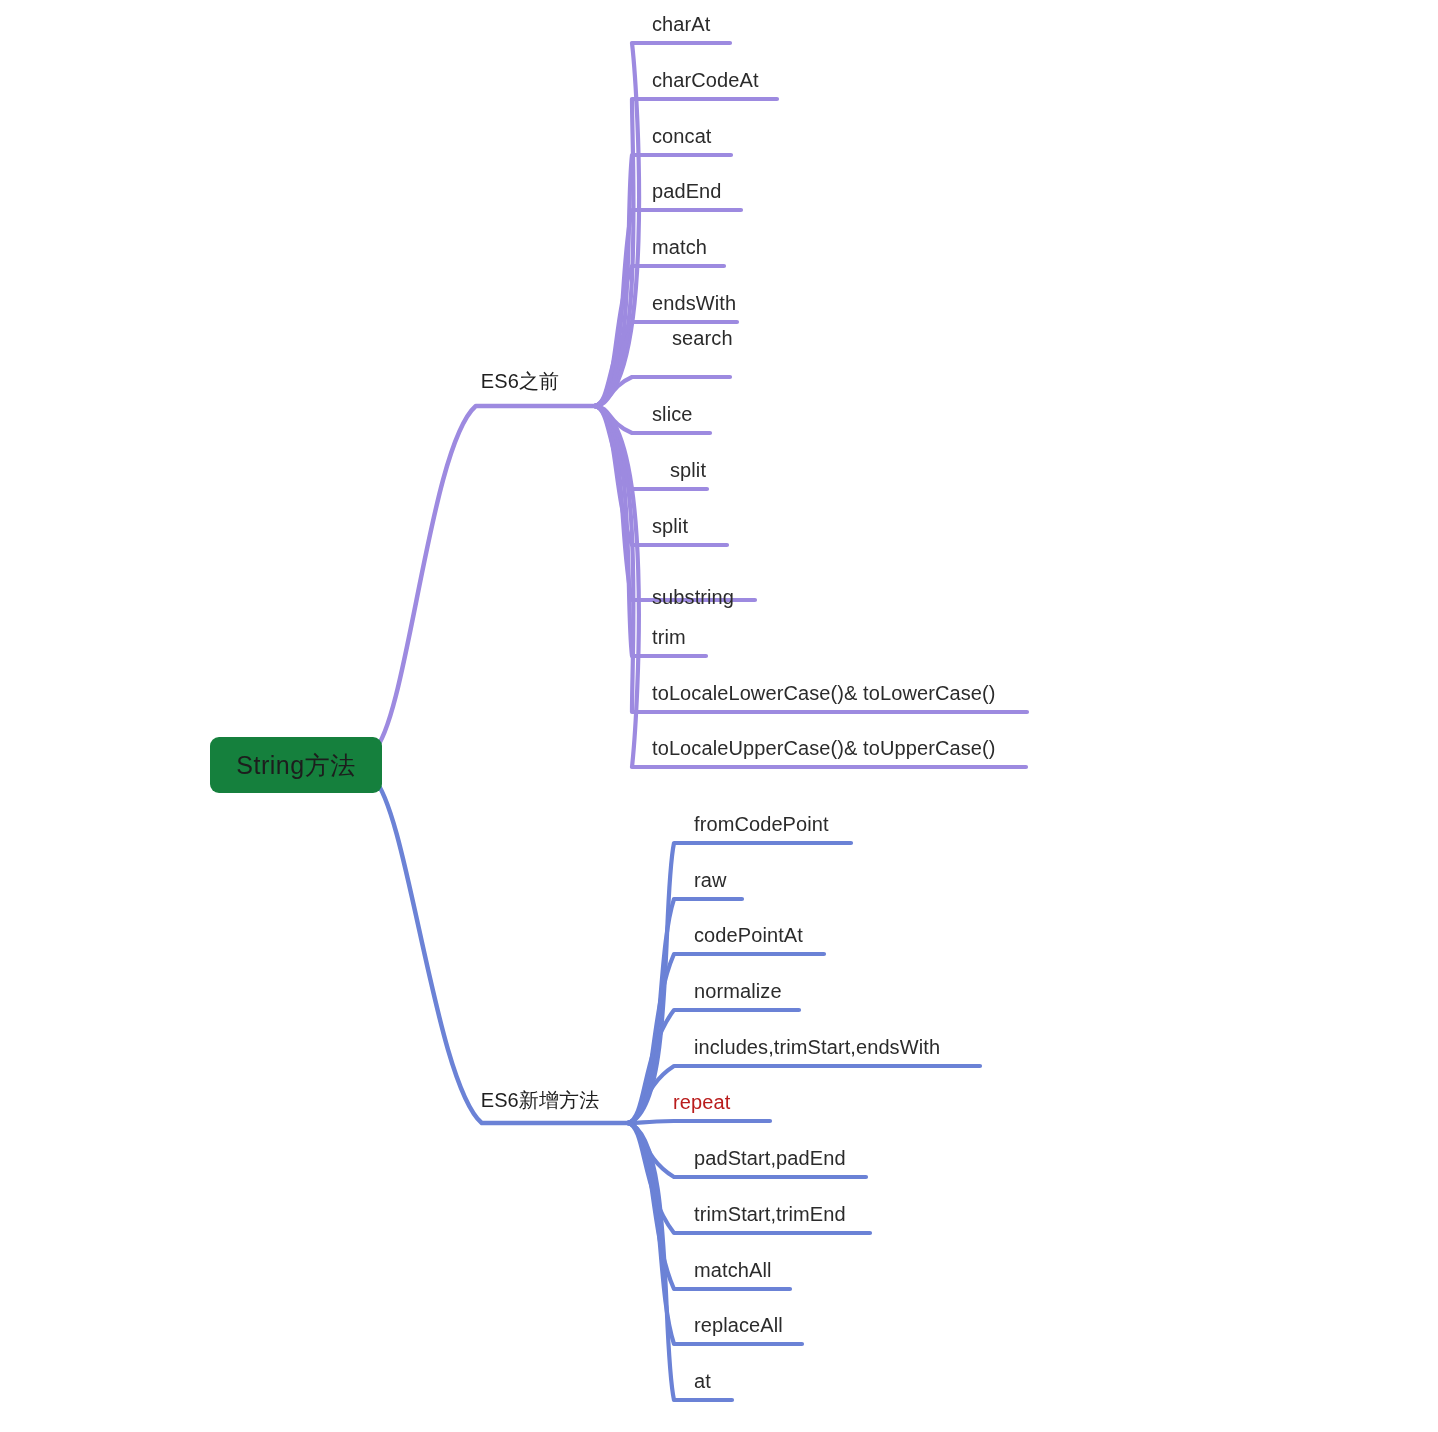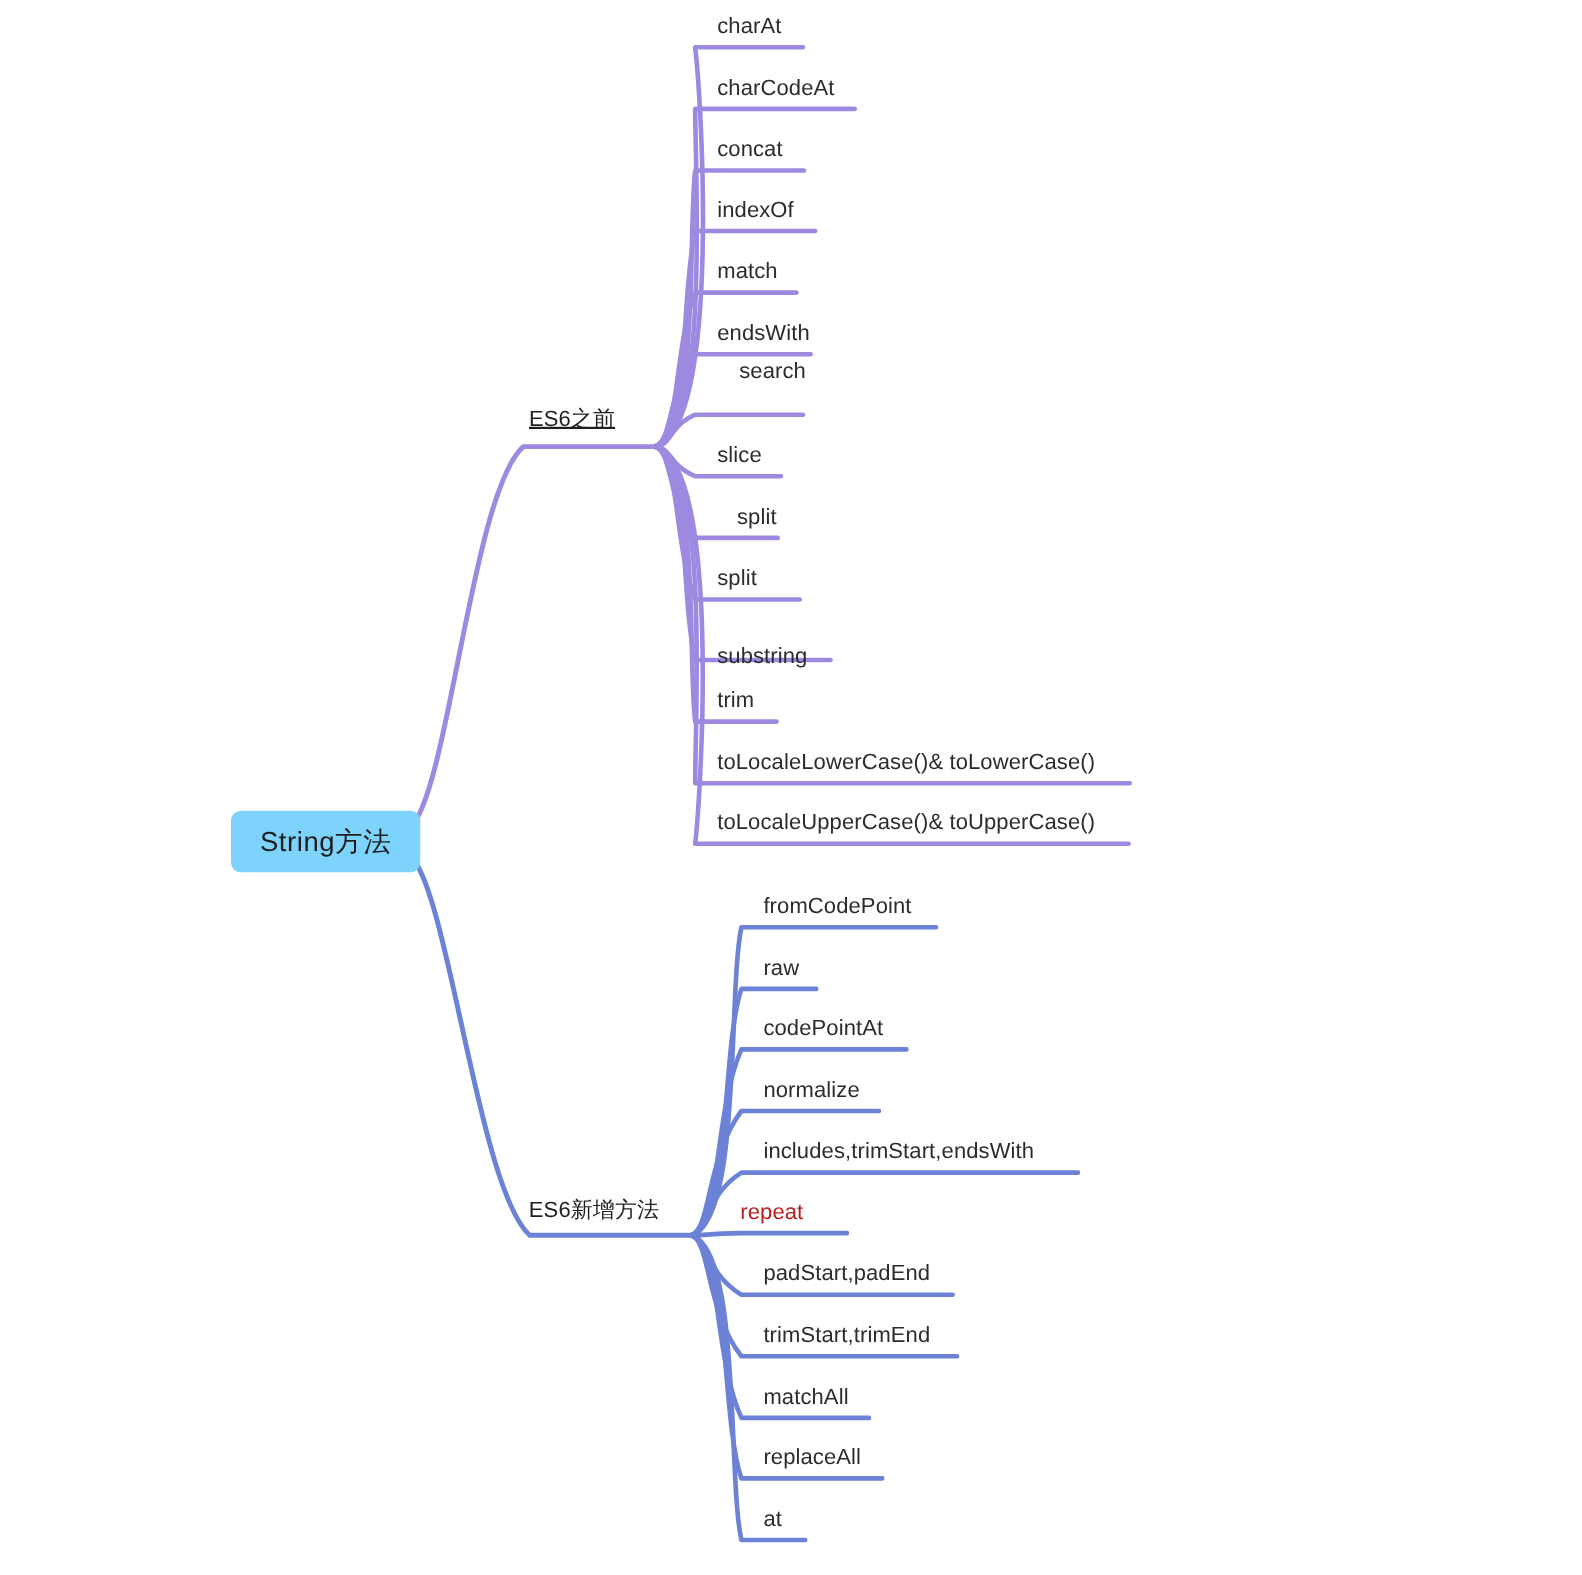--- a/index.html
+++ b/index.html
@@ -144,28 +144,28 @@
                C 655.39 1129.64, 647.92 1231, 674 1289
                L 790 1289" fill="none" stroke="#6b82d6" stroke-width="4.2" stroke-linecap="round" stroke-linejoin="round"></path>
       <path d="M 628 1123
                C 664.465 1131.84, 654.52 1286, 674 1344
                L 802 1344" fill="none" stroke="#6b82d6" stroke-width="4.2" stroke-linecap="round" stroke-linejoin="round"></path>
       <path d="M 628 1123
                C 673.705 1134.08, 661.24 1342, 674 1400
                L 732 1400" fill="none" stroke="#6b82d6" stroke-width="4.2" stroke-linecap="round" stroke-linejoin="round"></path>
     </svg>
   <div id="node-layer">
-      <div class="root-node" style="left: 296px; top: 765px; width: 172px; height: 56px; background: #7dd3fc; color: rgb(29, 29, 29);">
+      <div class="root-node" style="left: 296px; top: 765px; width: 172px; height: 56px; background: #15803d; color: rgb(29, 29, 29);">
         <span>String方法</span>
       </div>
-      <div class="node-label branch-label" style="left: 520px; top: 381px; text-decoration: underline;">ES6之前</div>
+      <div class="node-label branch-label" style="left: 520px; top: 381px;">ES6之前</div>
       <div class="node-label leaf-label" style="left: 652px; top: 24px; color: rgb(43, 43, 43);">charAt</div>
       <div class="node-label leaf-label" style="left: 652px; top: 80px; color: rgb(43, 43, 43);">charCodeAt</div>
       <div class="node-label leaf-label" style="left: 652px; top: 136px; color: rgb(43, 43, 43);">concat</div>
-      <div class="node-label leaf-label" style="left: 652px; top: 191px; color: rgb(43, 43, 43);">indexOf</div>
+      <div class="node-label leaf-label" style="left: 652px; top: 191px; color: rgb(43, 43, 43);">padEnd</div>
       <div class="node-label leaf-label" style="left: 652px; top: 247px; color: rgb(43, 43, 43);">match</div>
       <div class="node-label leaf-label" style="left: 652px; top: 303px; color: rgb(43, 43, 43);">endsWith</div>
       <div class="node-label leaf-label" style="left: 652px; top: 338px; color: rgb(43, 43, 43); margin-left: 20px;">search</div>
       <div class="node-label leaf-label" style="left: 652px; top: 414px; color: rgb(43, 43, 43);">slice</div>
       <div class="node-label leaf-label" style="left: 652px; top: 470px; color: rgb(43, 43, 43); margin-left: 18px;">split</div>
       <div class="node-label leaf-label" style="left: 652px; top: 526px; color: rgb(43, 43, 43);">split</div>
       <div class="node-label leaf-label" style="left: 652px; top: 581px; color: rgb(43, 43, 43); margin-top: 16px;">substring</div>
       <div class="node-label leaf-label" style="left: 652px; top: 637px; color: rgb(43, 43, 43);">trim</div>
       <div class="node-label leaf-label" style="left: 652px; top: 693px; color: rgb(43, 43, 43);">toLocaleLowerCase()&amp; toLowerCase()</div>
       <div class="node-label leaf-label" style="left: 652px; top: 748px; color: rgb(43, 43, 43);">toLocaleUpperCase()&amp; toUpperCase()</div>

